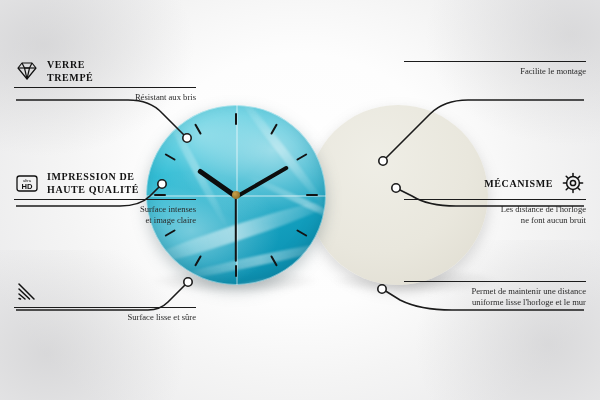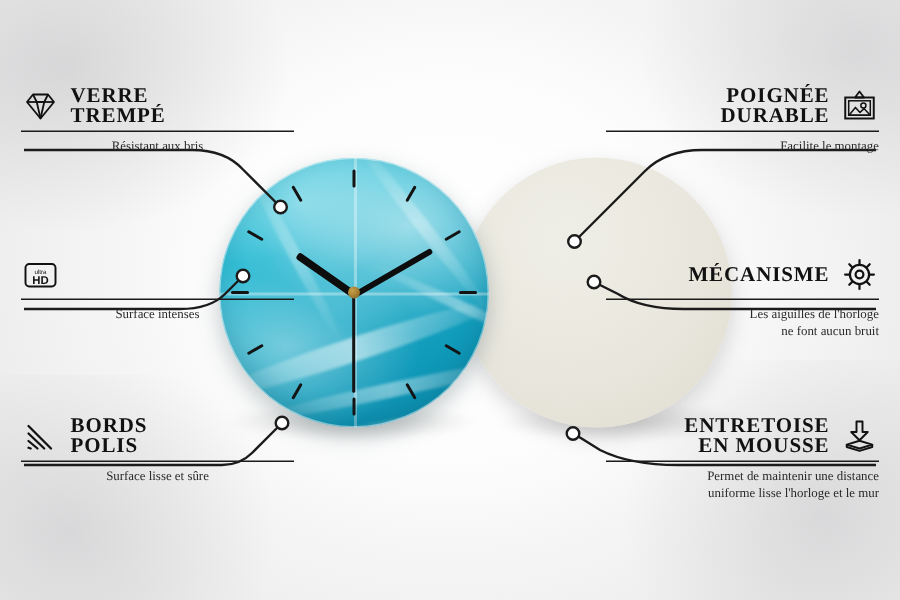--- a/index.html
+++ b/index.html
@@ -77,31 +77,31 @@
   
   #lines{position:absolute;left:0;top:0;width:600px;height:400px;}
   #lines path{fill:none;stroke:#1b1b1b;stroke-width:1.6;}
   #lines circle{fill:#ffffff;stroke:#1b1b1b;stroke-width:1.6;}
 
   
   .feat{position:absolute;width:182px;}
   .feat .head{display:flex;align-items:center;gap:7px;}
   .feat .ttl{
     font-family:"Liberation Serif", serif;font-weight:bold;
-    font-size:14px;line-height:13px;letter-spacing:.6px;color:#111;
+    font-size:10px;line-height:13px;letter-spacing:.6px;color:#111;
     text-transform:uppercase;
   }
   .feat .rule{height:1.4px;background:#1b1b1b;margin:3px 0 4px;}
   .feat .sub{
     font-family:"Liberation Serif", serif;font-size:8.6px;line-height:10.5px;
     color:#2a2a2a;
   }
   .feat.left .head{justify-content:flex-start;}
   .feat.left .ttl{text-align:left;}
-  .feat.left .sub{text-align:center;}
+  .feat.left .sub{text-align:right;}
   .feat.right .head{justify-content:flex-end;}
   .feat.right .ttl{text-align:right;}
   .feat.right .sub{text-align:right;}
   .ico{width:26px;height:26px;flex:0 0 26px;display:block;}
   .ico svg{display:block;width:26px;height:26px;}
 
   
   #f-verre{left:14px;top:58px;}
   #f-impression{left:14px;top:170px;}
   #f-bords{left:14px;top:278px;}
@@ -202,62 +202,48 @@
 
   <div class="feat left" id="f-impression">
     <div class="head">
       <span class="ico">
         <svg viewBox="0 0 26 26">
           <rect x="3" y="6" width="20" height="15" rx="2.5" fill="none" stroke="#111" stroke-width="1.3"></rect>
           <text x="13" y="12.4" font-family="Liberation Sans, sans-serif" font-size="4.2" text-anchor="middle" fill="#111">ultra</text>
           <text x="13" y="19" font-family="Liberation Sans, sans-serif" font-size="7.6" font-weight="bold" text-anchor="middle" fill="#111">HD</text>
         </svg>
       </span>
+      <div>
+        <div class="ttl">IMPRESSION DE</div>
+        <div class="ttl">HAUTE QUALITÉ</div>
+      </div>
     </div>
     <div class="rule"></div>
     <div class="sub">Surface intenses</div>
+    <div class="sub">et image claire</div>
   </div>
 
   <div class="feat left" id="f-bords">
     <div class="head">
       <span class="ico">
         <svg viewBox="0 0 26 26">
             <g stroke="#111" stroke-width="1.5" stroke-linecap="round">
           <path d="M5 6 L20 21"></path>
               <path d="M5 11 L15.5 21"></path>
               <path d="M5 16 L11 21"></path>
               <path d="M5 20.5 L6.5 21"></path>
         </g>
           </svg>
       </span>
-      <div>
-        <div class="ttl">BORDS</div>
-        <div class="ttl">POLIS</div>
-      </div>
     </div>
     <div class="rule"></div>
     <div class="sub">Surface lisse et sûre</div>
   </div>
 
   <div class="feat right" id="f-poignee">
-    <div class="head">
-      <div>
-        <div class="ttl">POIGNÉE</div>
-        <div class="ttl">DURABLE</div>
-      </div>
-      <span class="ico">
-        <svg viewBox="0 0 26 26">
-          <path d="M13 3 L16 7 H10 Z" fill="none" stroke="#111" stroke-width="1.2" stroke-linejoin="round"></path>
-          <rect x="3.5" y="7" width="19" height="14" fill="none" stroke="#111" stroke-width="1.3"></rect>
-          <rect x="5.8" y="9.2" width="14.4" height="9.6" fill="none" stroke="#111" stroke-width="1"></rect>
-          <circle cx="15.6" cy="12.3" r="1.7" fill="none" stroke="#111" stroke-width="1"></circle>
-          <path d="M6 18.8 L10.3 13.6 L13.3 17 L16 14.4 L20.2 18.8 Z" fill="none" stroke="#111" stroke-width="1" stroke-linejoin="round"></path>
-        </svg>
-      </span>
-    </div>
     <div class="rule"></div>
     <div class="sub">Facilite le montage</div>
   </div>
 
   <div class="feat right" id="f-mecanisme">
     <div class="head">
       <div>
         <div class="ttl">MÉCANISME</div>
       </div>
       <span class="ico">
@@ -271,38 +257,23 @@
               <path d="M20 13 H22.6"></path>
             <path d="M6.2 6.2 L8 8"></path>
               <path d="M18 18 L19.8 19.8"></path>
             <path d="M19.8 6.2 L18 8"></path>
               <path d="M8 18 L6.2 19.8"></path>
           </g>
         </svg>
       </span>
     </div>
     <div class="rule"></div>
-    <div class="sub">Les aiguilles de l'horloge</div>
+    <div class="sub">Les distance de l'horloge</div>
     <div class="sub">ne font aucun bruit</div>
   </div>
 
   <div class="feat right" id="f-entretoise">
-    <div class="head">
-      <div>
-        <div class="ttl">ENTRETOISE</div>
-        <div class="ttl">EN MOUSSE</div>
-      </div>
-      <span class="ico">
-        <svg viewBox="0 0 26 26">
-          <g fill="none" stroke="#111" stroke-width="1.3" stroke-linejoin="round">
-            <path d="M11 3 H15 V10 H18.5 L13 15.5 L7.5 10 H11 Z"></path>
-            <path d="M13 15.8 L21.5 18.4 L13 21 L4.5 18.4 Z"></path>
-            <path d="M4.5 18.4 V20 L13 22.6 L21.5 20 V18.4"></path>
-          </g>
-        </svg>
-      </span>
-    </div>
     <div class="rule"></div>
     <div class="sub">Permet de maintenir une distance</div>
     <div class="sub">uniforme lisse l'horloge et le mur</div>
   </div>
 
 </div>
 
 </body></html>

